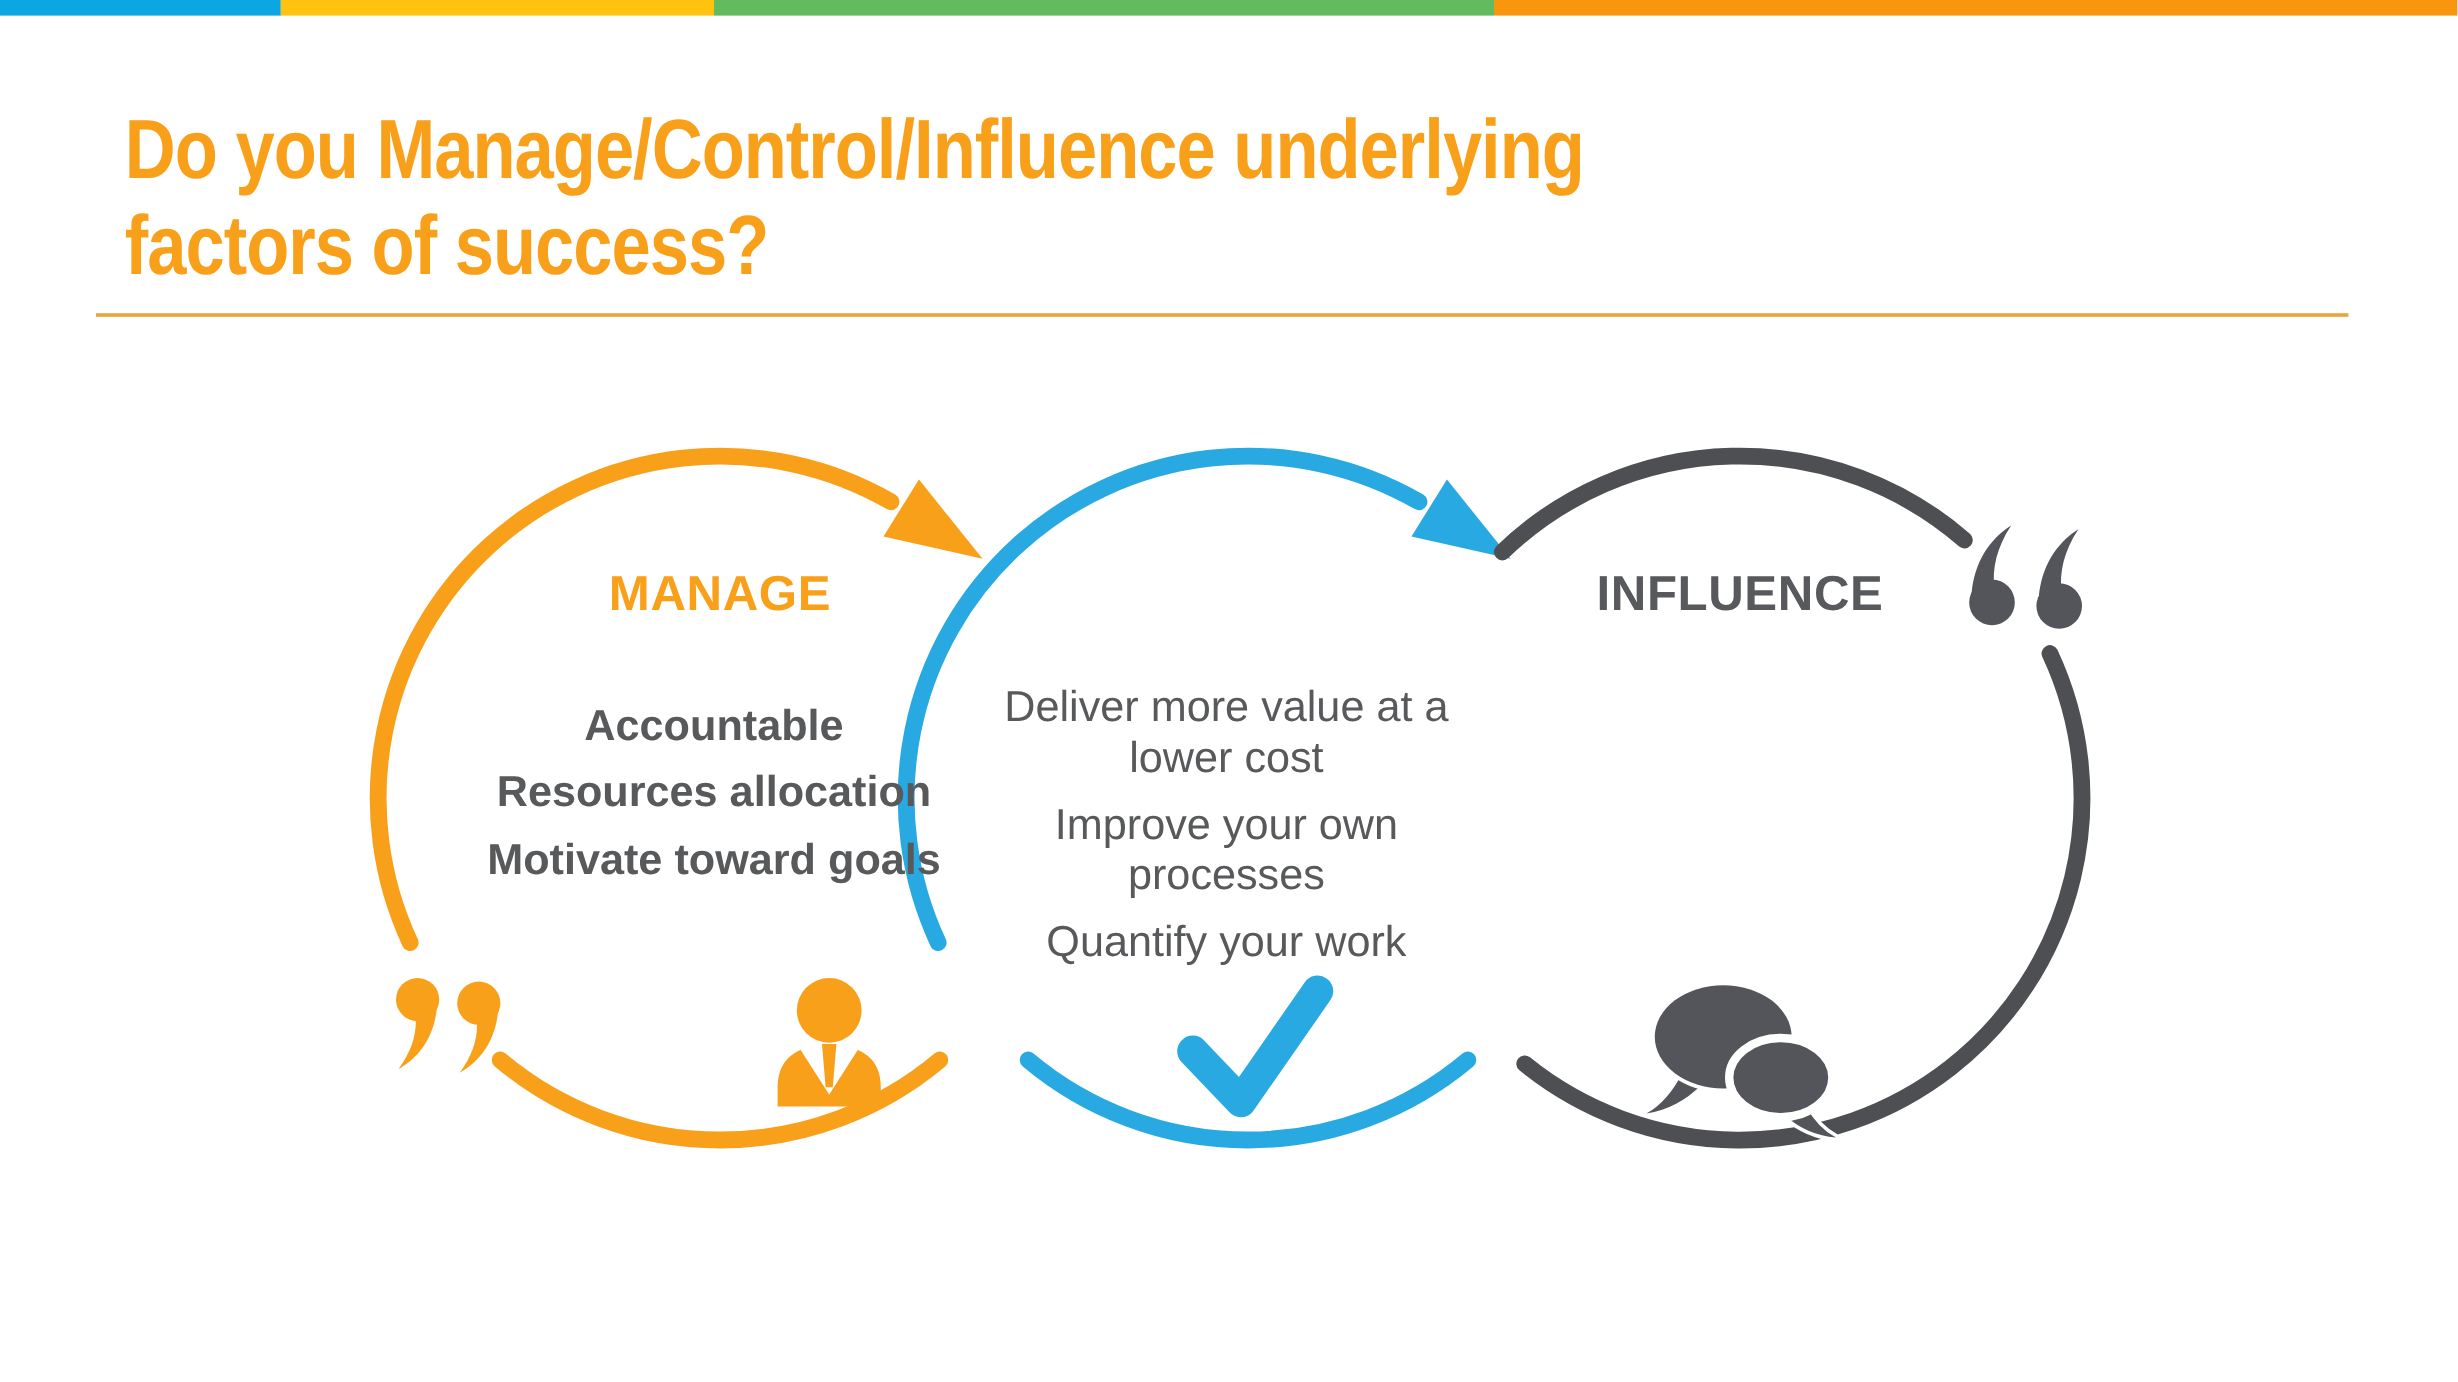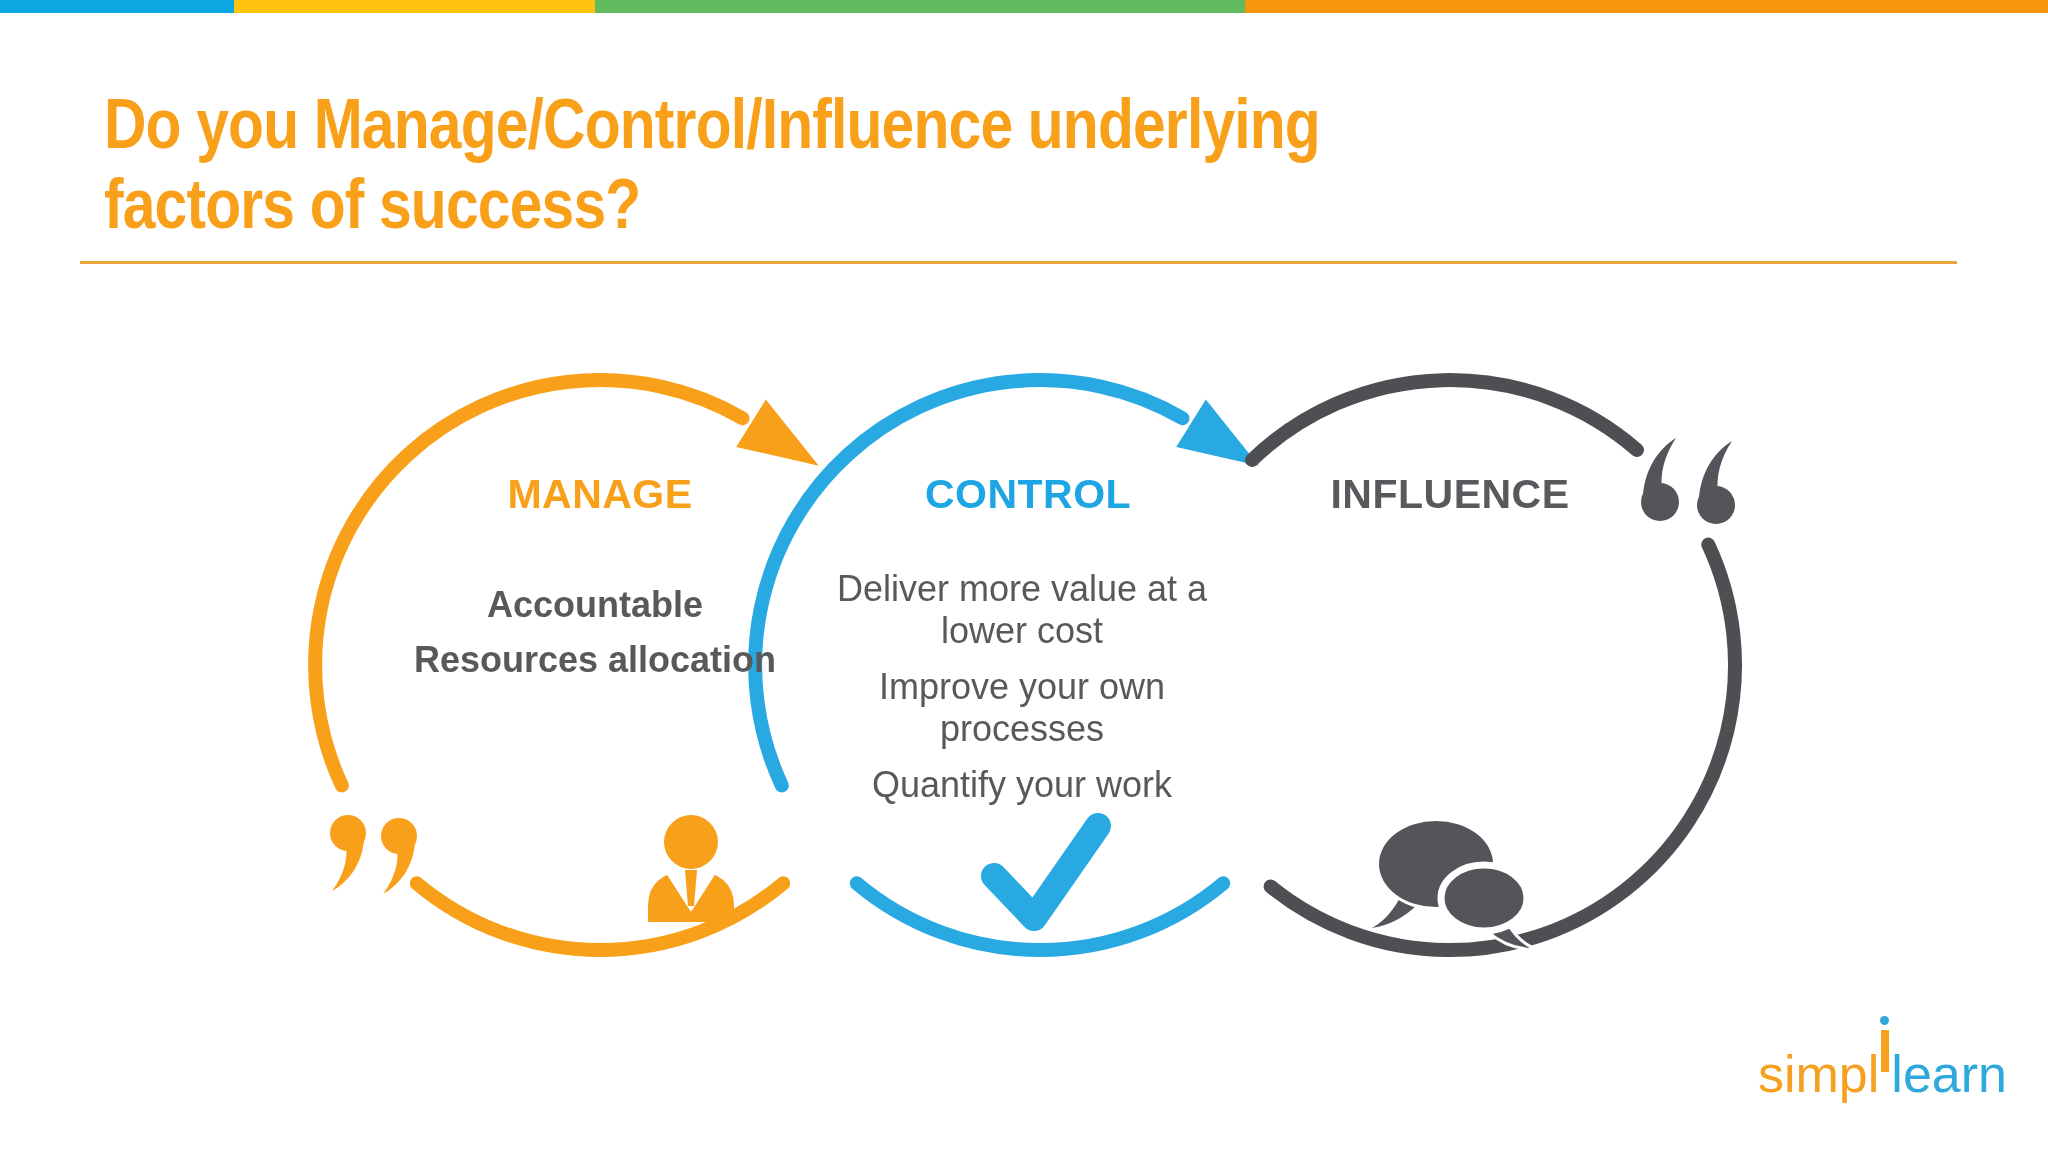--- a/index.html
+++ b/index.html
@@ -113,32 +113,29 @@
 
     <g>
       <path d="M 1402 894 Q 1390 918 1372 928 Q 1398 924 1418 904 Z" fill="#54555A" stroke="#ffffff" stroke-width="6" paint-order="stroke"></path>
       <ellipse cx="1436" cy="864" rx="57" ry="43" fill="#54555A" stroke="#ffffff" stroke-width="6" paint-order="stroke"></ellipse>
       <path d="M 1505 922 Q 1515 940 1530 948 Q 1506 946 1488 930 Z" fill="#54555A" stroke="#ffffff" stroke-width="6" paint-order="stroke"></path>
       <ellipse cx="1484" cy="898" rx="43" ry="33" fill="#54555A" stroke="#ffffff" stroke-width="7"></ellipse>
     </g>
   </svg>
 
   <div class="sec-head head-manage">MANAGE</div>
-  <div class="sec-head head-control">CONTROL</div>
   <div class="sec-head head-influence">INFLUENCE</div>
 
   <div class="sec-list list-manage">
     <div class="item">Accountable</div>
     <div class="item">Resources allocation</div>
+    <div class="item">Motivate toward goals</div>
   </div>
 
   <div class="sec-list list-control">
     <div class="item">Deliver more value at a lower cost</div>
     <div class="item">Improve your own processes</div>
     <div class="item">Quantify your work</div>
   </div>
 
 
-  <div class="logo">
-    <span class="p1">simpl</span><span class="logo-i"><span class="dot"></span><span class="stem"></span></span><span class="p2">learn</span>
-  </div>
 
 </div>
 
 </body></html>

